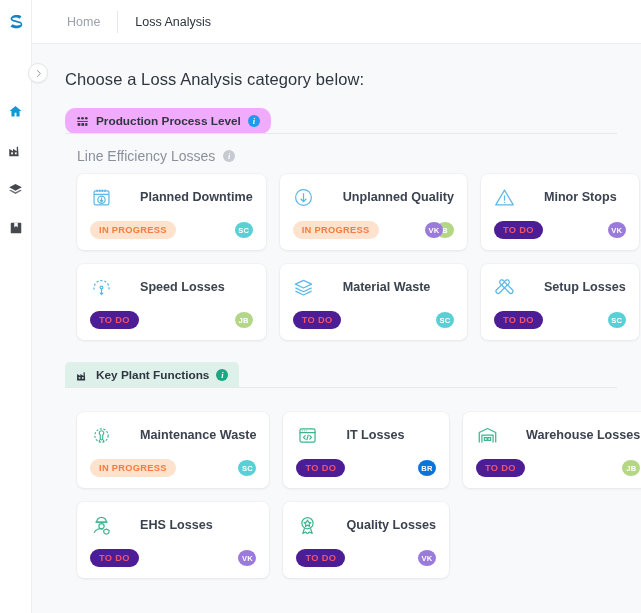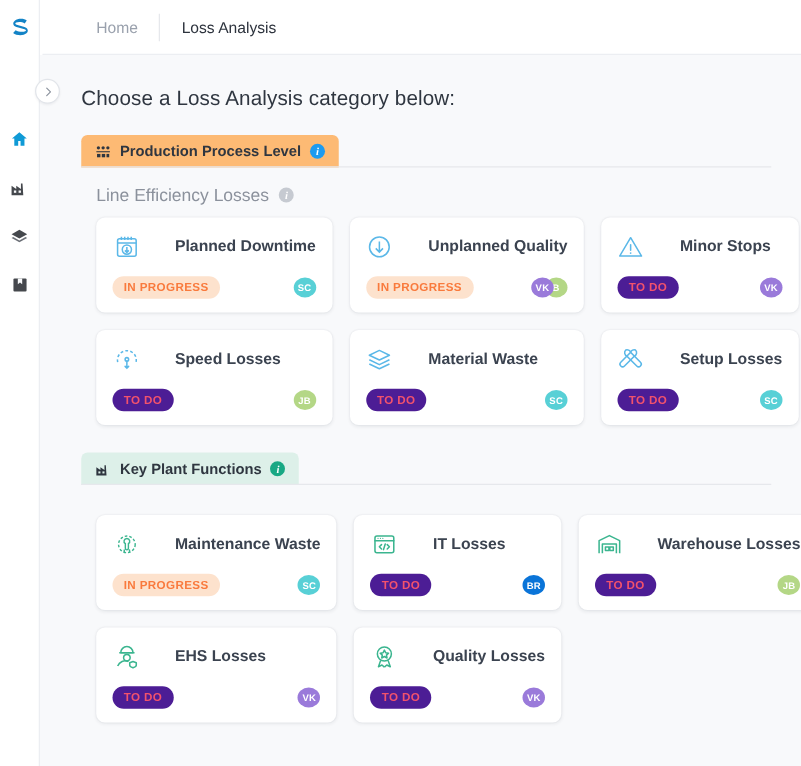--- a/index.html
+++ b/index.html
@@ -31,21 +31,21 @@
     position: absolute; left: 28px; top: 63px;
     width: 20px; height: 20px; border-radius: 50%;
     background: #ffffff; border: 1px solid #e2e5ea;
     display: flex; align-items: center; justify-content: center;
     box-shadow: 0 1px 2px rgba(16,24,40,.06);
     z-index: 6; cursor: pointer;
   }
 
   
   .topbar {
-    position: absolute; left: 34px; top: 0; right: 0; height: 44px;
+    position: absolute; left: 24px; top: 0; right: 0; height: 44px;
     background: #ffffff; border-bottom: 1px solid #eceef2;
     display: flex; align-items: center; padding-left: 26px; z-index: 3;
   }
   .crumb { font-size: 12.5px; color: #9aa1ad; padding: 0 17px; }
   .crumb.active { color: #2d333d; }
   .crumb-div { width: 1px; height: 22px; background: #e6e8ec; }
 
   
   .main {
     position: absolute; left: 32px; top: 44px; right: 0; bottom: 0;
@@ -61,21 +61,21 @@
 
   
   .tab-row { position: relative; height: 26px; margin-bottom: 2px; }
   .tab-chip {
     display: inline-flex; align-items: center; gap: 7px;
     height: 26px; padding: 0 11px;
     border-radius: 5px 5px 0 0;
     font-size: 11.8px; font-weight: bold; color: #2f3640;
     cursor: pointer; position: relative;
   }
-  .tab-chip.blue { background: #fdba74; }
+  .tab-chip.blue { background: #f0abfc; border-radius: 10px; }
   .tab-chip.green { background: #ddf0e9; }
   .tab-underline { position: absolute; left: 0; right: 0; bottom: 0; height: 1px; background: #e6e8ec; }
 
   .info-dot {
     width: 12px; height: 12px; border-radius: 50%;
     display: inline-flex; align-items: center; justify-content: center;
     font-size: 8.5px; font-weight: bold; font-style: italic;
     color: #ffffff; font-family: "Liberation Serif", serif;
   }
   .info-dot.blue { background: #1d9bf0; }

